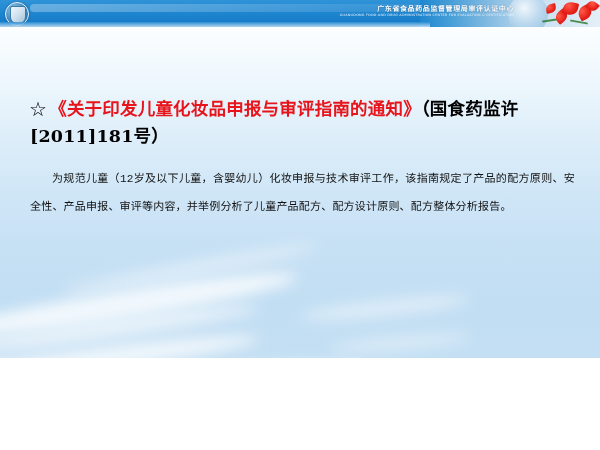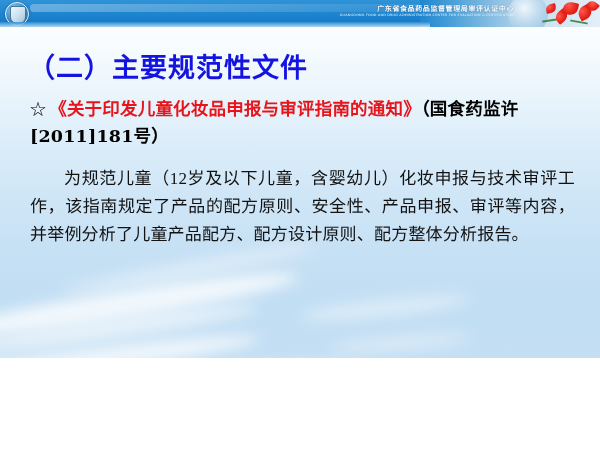--- a/index.html
+++ b/index.html
@@ -193,22 +193,22 @@
     font-size: 16px;
     margin-right: 3px;
   }
   #citation .doc-title { color: #e8141b; margin-top: 32px; }
   #citation .doc-no    { color: #000000; }
 
   #paragraph {
     position: absolute;
     left: 30px; top: 165px;
     width: 545px;
-    font-family: Liberation Serif, serif;
-    font-size: 17px;
+    font-family: Liberation Mono, monospace;
+    font-size: 11px;
     line-height: 28px;
     color: #121212;
     text-indent: 2em;
     text-align: justify;
     letter-spacing: .2px;
   }
 
   #page-number {
     position: absolute;
     right: 67px; top: 411px;
@@ -254,21 +254,20 @@
       <div class="petal p2"></div>
       <div class="petal p4"></div>
     </div>
 
     <div id="banner-title">广东省食品药品监督管理局审评认证中心</div>
     <div id="banner-subtitle">GUANGDONG FOOD AND DRUG ADMINISTRATION CENTER FOR EVALUATION &amp; CERTIFICATION</div>
 
     <div id="banner-under"></div>
   </div>
 
-  <div id="heading">（二）主要规范性文件</div>
 
   <div id="citation">
     <span class="star">☆</span><span class="doc-title">《关于印发儿童化妆品申报与审评指南的通知》</span><span class="doc-no">（国食药监许[2011]181号）</span>
   </div>
 
   <div id="paragraph">为规范儿童（12岁及以下儿童，含婴幼儿）化妆申报与技术审评工作，该指南规定了产品的配方原则、安全性、产品申报、审评等内容，并举例分析了儿童产品配方、配方设计原则、配方整体分析报告。</div>
 
   <div id="page-number">35</div>
 
 </div>

